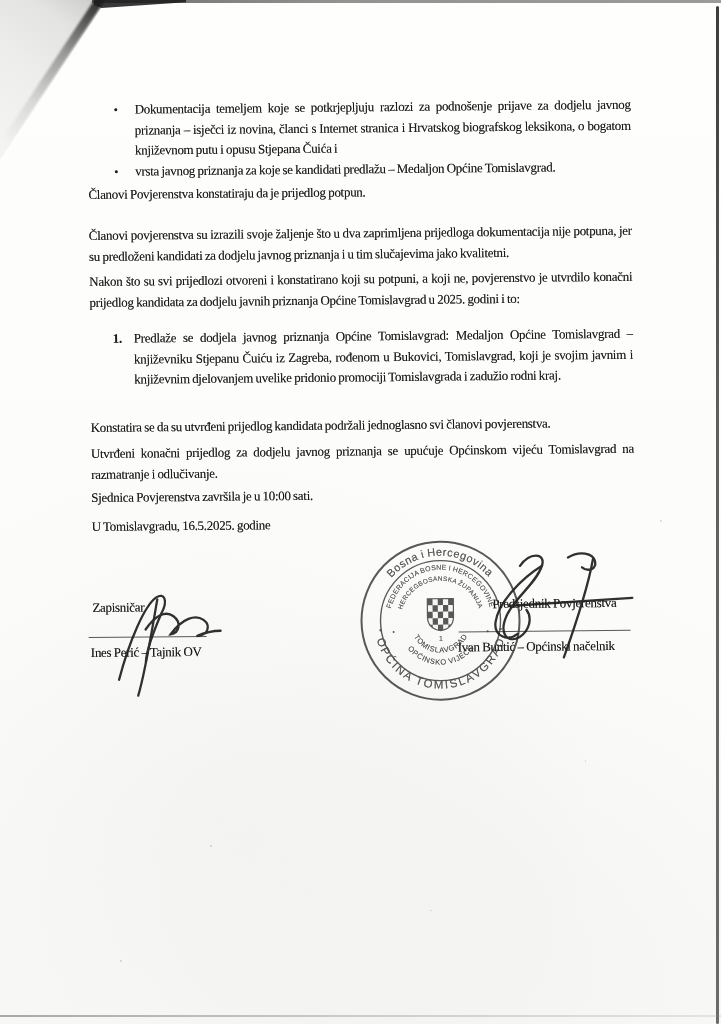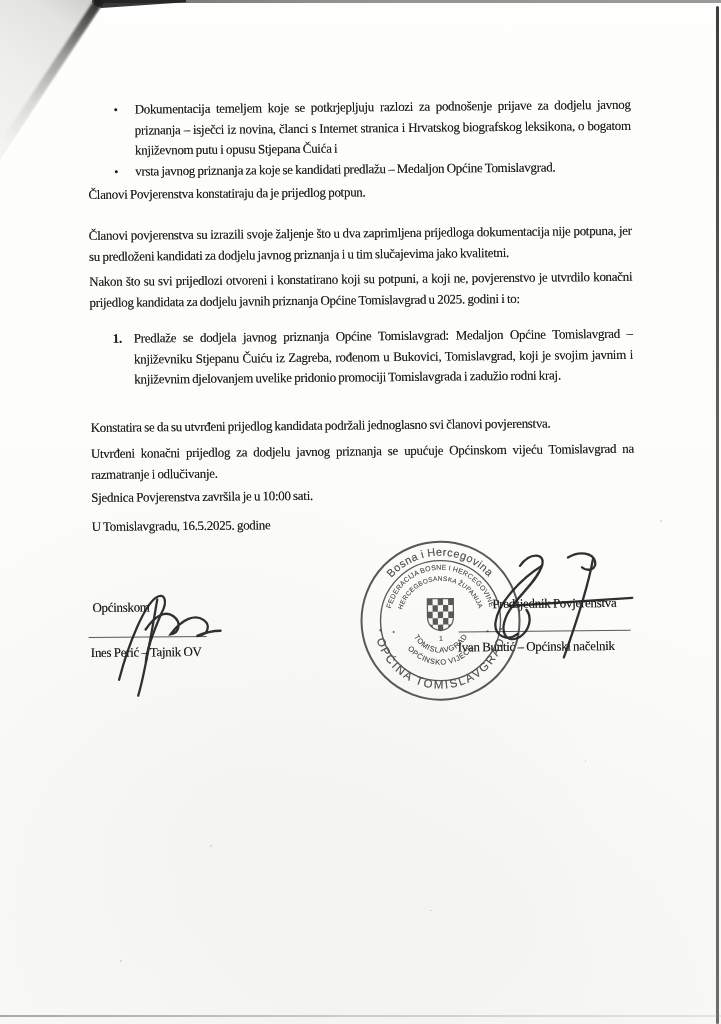--- a/index.html
+++ b/index.html
@@ -112,21 +112,21 @@
     <div class="blk num-item" style="top:329px;">
       <span class="num">1.</span>
       <span class="num-text">Predlaže se dodjela javnog priznanja Općine Tomislavgrad: Medaljon Općine Tomislavgrad – književniku Stjepanu Čuiću iz Zagreba, rođenom u Bukovici, Tomislavgrad, koji je svojim javnim i književnim djelovanjem uvelike pridonio promociji Tomislavgrada i zadužio rodni kraj.</span>
     </div>
 
     <div class="blk single" style="top:418px;">Konstatira se da su utvrđeni prijedlog kandidata podržali jednoglasno svi članovi povjerenstva.</div>
     <div class="blk" style="top:444px;">Utvrđeni konačni prijedlog za dodjelu javnog priznanja se upućuje Općinskom vijeću Tomislavgrad na razmatranje i odlučivanje.</div>
     <div class="blk single" style="top:488px;">Sjednica Povjerenstva završila je u 10:00 sati.</div>
     <div class="blk single" style="top:517px;">U Tomislavgradu, 16.5.2025. godine</div>
 
-    <div class="sig-label" style="left:90px;top:598px;">Općinskom</div>
+    <div class="sig-label" style="left:90px;top:598px;">Zapisničar</div>
     <div class="sig-line" style="left:86px;top:637px;width:118px;"></div>
     <div class="sig-name" style="left:88px;top:643px;">Ines Perić – Tajnik OV</div>
 
     <div class="sig-label" style="left:490px;top:598px;">Predsjednik Povjerenstva</div>
     <div class="sig-line" style="left:456px;top:635px;width:172px;"></div>
     <div class="sig-name" style="left:455px;top:641px;">Ivan Buntić – Općinski načelnik</div>
 
     <div class="stamp-wrap">
       <svg width="172" height="172" viewBox="0 0 172 172">
         <defs>

